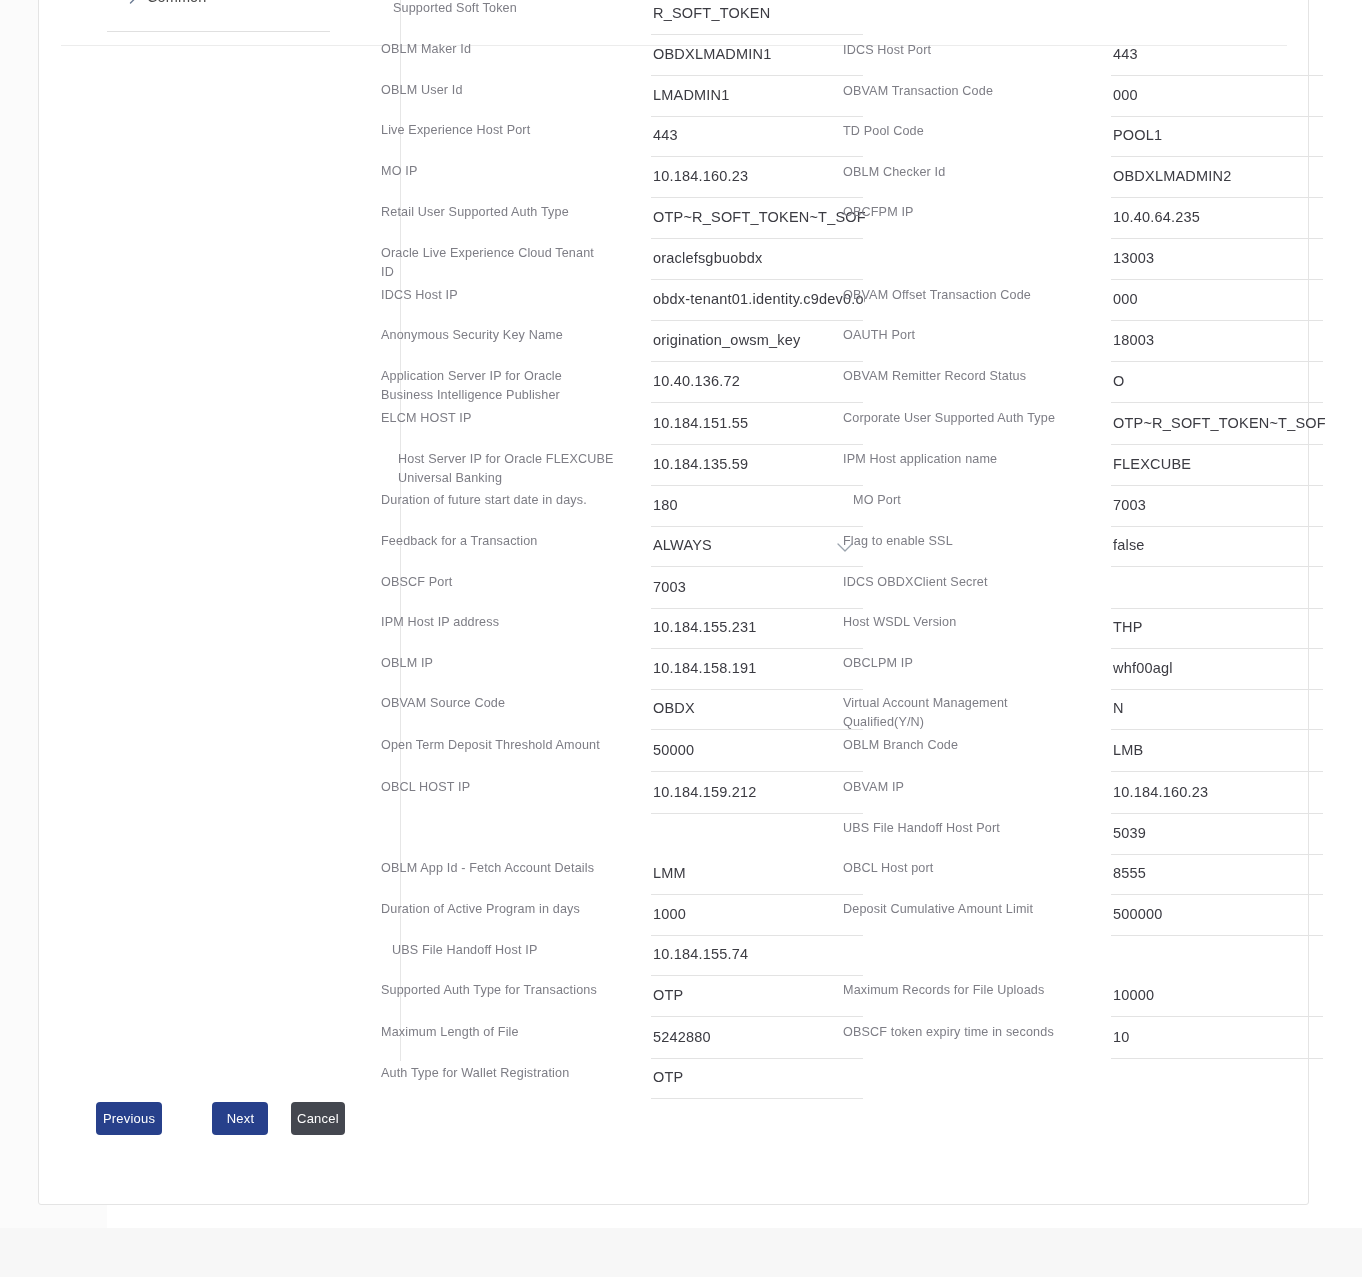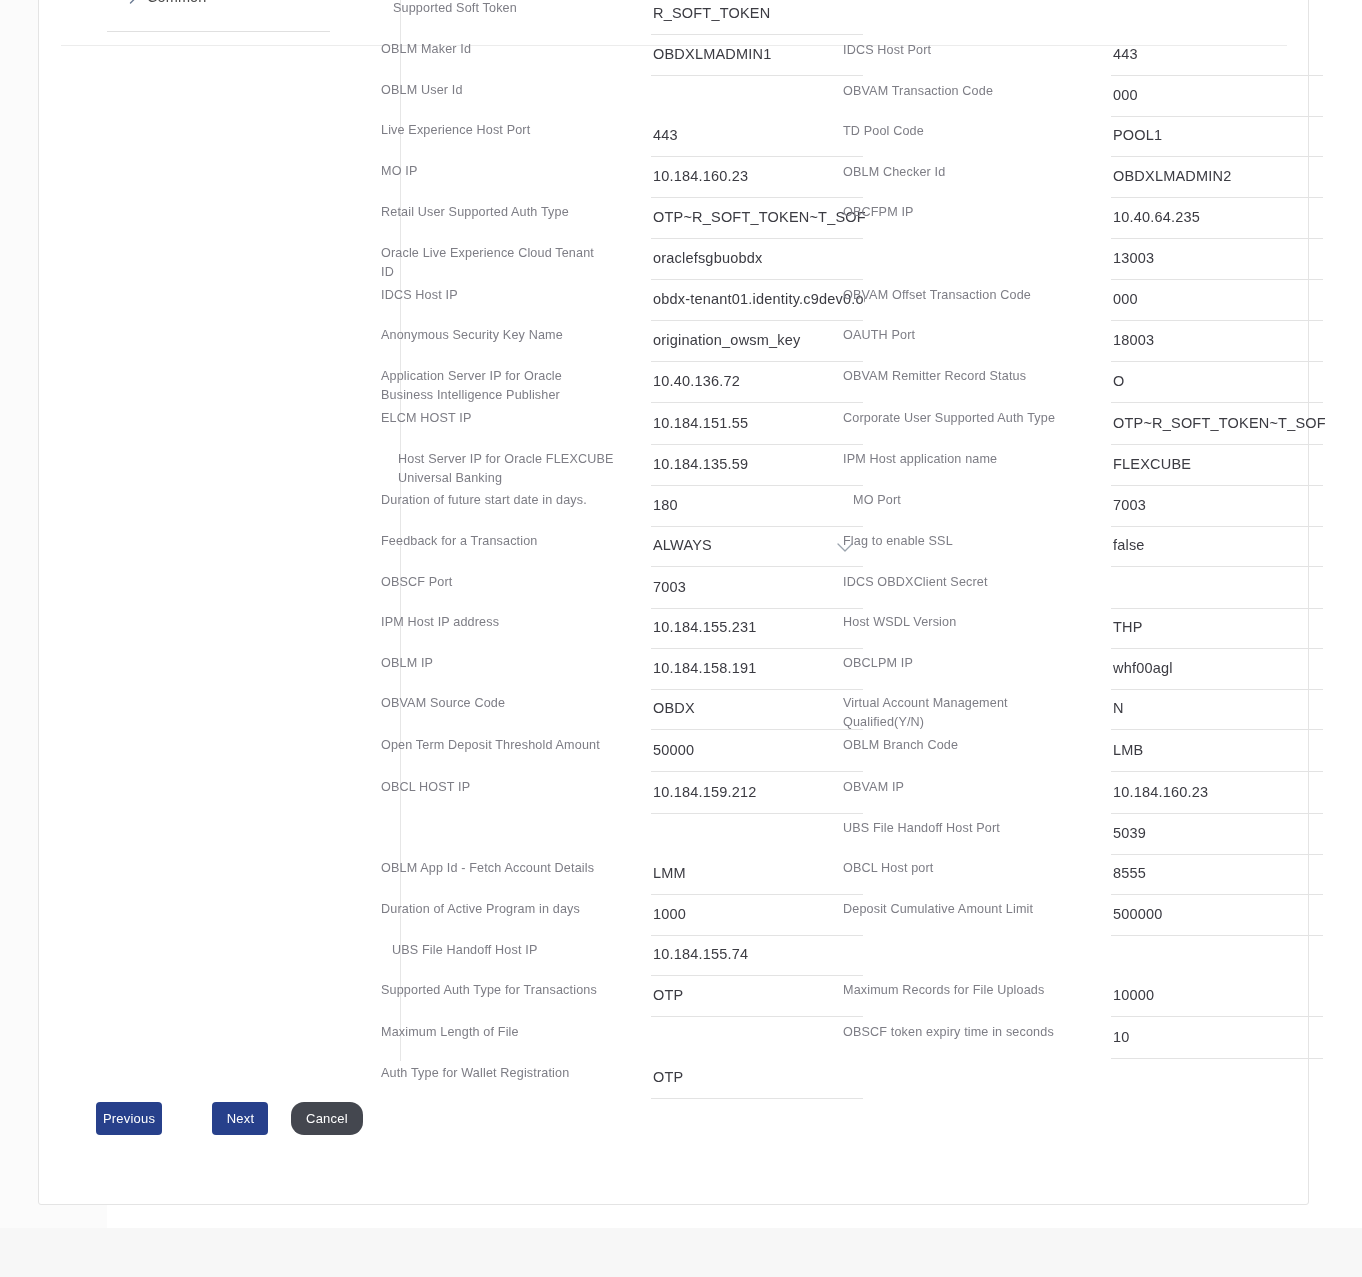--- a/index.html
+++ b/index.html
@@ -101,21 +101,21 @@
     border: none;
     border-radius: 4px;
     padding: 9px 0;
     text-align: center;
     cursor: pointer;
     font-family: "Liberation Sans", "DejaVu Sans", sans-serif;
     letter-spacing: .2px;
   }
   .btn-prev { width: 66px; background: #27408b; }
   .btn-next { width: 56px; background: #27408b; margin-left: 46px; }
-  .btn-cancel { width: 72px; background: #44474f; margin-left: 18px; border-radius: 13px; }
+  .btn-cancel { width: 54px; background: #44474f; margin-left: 18px; }
 </style>
 </head>
 <body>
 
 <div id="root">
 
   <div class="page-band-left"></div>
   <div class="page-band"></div>
 
   <div class="card">
@@ -139,20 +139,23 @@
     <div id="col-left" style="position:absolute;left:342px;top:40px;width:470px;height:1140px;">
         <div class="flabel" style="left: 12px; top: -2px; width: 225px;">Supported Soft Token</div>
         <div class="fctl" style="left: 270px; top: 0px; width: 212px;">
           <span class="fval">R_SOFT_TOKEN</span>
         </div>
         <div class="flabel" style="left: 0px; top: 39px; width: 225px;">OBLM Maker Id</div>
         <div class="fctl" style="left: 270px; top: 41px; width: 212px;">
           <span class="fval">OBDXLMADMIN1</span>
         </div>
         <div class="flabel" style="left: 0px; top: 80px; width: 225px;">OBLM User Id</div>
+        <div class="fctl" style="left: 270px; top: 82px; width: 212px;">
+          <span class="fval">LMADMIN1</span>
+        </div>
         <div class="flabel" style="left: 0px; top: 120px; width: 225px;">Live Experience Host Port</div>
         <div class="fctl" style="left: 270px; top: 122px; width: 212px;">
           <span class="fval">443</span>
         </div>
         <div class="flabel" style="left: 0px; top: 161px; width: 225px;">MO IP</div>
         <div class="fctl" style="left: 270px; top: 163px; width: 212px;">
           <span class="fval">10.184.160.23</span>
         </div>
         <div class="flabel" style="left: 0px; top: 202px; width: 225px;">Retail User Supported Auth Type</div>
         <div class="fctl" style="left: 270px; top: 204px; width: 212px;">
@@ -227,20 +230,23 @@
         </div>
         <div class="flabel" style="left: 0px; top: 940px; width: 225px; margin-left: 11px;">UBS File Handoff Host IP</div>
         <div class="fctl" style="left: 270px; top: 941px; width: 212px;">
           <span class="fval">10.184.155.74</span>
         </div>
         <div class="flabel" style="left: 0px; top: 980px; width: 225px;">Supported Auth Type for Transactions</div>
         <div class="fctl" style="left: 270px; top: 982px; width: 212px;">
           <span class="fval">OTP</span>
         </div>
         <div class="flabel" style="left: 0px; top: 1022px; width: 225px;">Maximum Length of File</div>
+        <div class="fctl" style="left: 270px; top: 1024px; width: 212px;">
+          <span class="fval">5242880</span>
+        </div>
         <div class="flabel" style="left: 0px; top: 1063px; width: 225px;">Auth Type for Wallet Registration</div>
         <div class="fctl" style="left: 270px; top: 1064px; width: 212px;">
           <span class="fval">OTP</span>
         </div>
       </div>
     <div id="col-right" style="position:absolute;left:804px;top:40px;width:480px;height:1140px;">
         <div class="flabel" style="left: 0px; top: 40px; width: 225px;">IDCS Host Port</div>
         <div class="fctl" style="left: 268px; top: 41px; width: 212px;">
           <span class="fval">443</span>
         </div>

